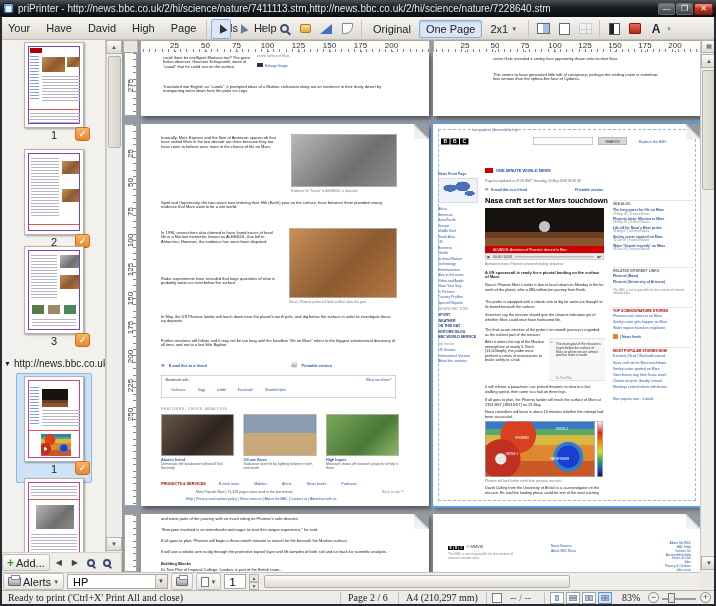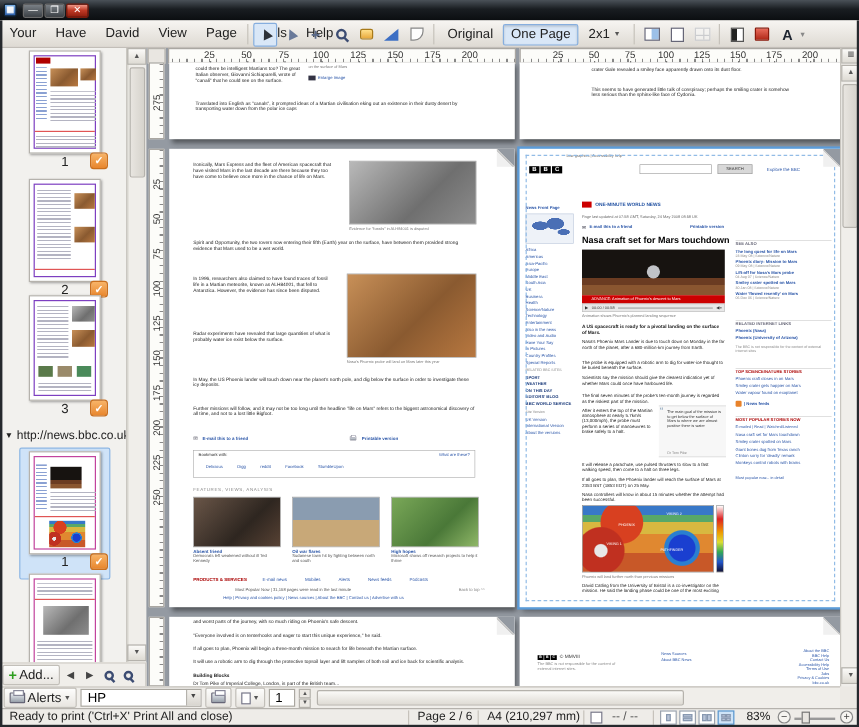--- a/index.html
+++ b/index.html
@@ -143,47 +143,48 @@
   .carr{width:12px;height:13px;background:linear-gradient(#f4f2ee,#d8d5cf);border-left:1px solid #b5b2ac;
         font-size:6px;color:#444;text-align:center;line-height:13px;}
   .hscroll{left:262px;top:572px;width:438px;height:18px;background:#f0eeea;border-top:1px solid #c8c5bf;}
   .hthumb{position:absolute;left:2px;top:2px;width:306px;height:13px;background:linear-gradient(#fbfaf8,#dedbd4);
           border:1px solid #b5b2ac;border-radius:2px;}
   .vscroll{left:700px;top:40px;width:16px;height:532px;background:#f0eeea;border-left:1px solid #c8c5bf;}
 
   
   .statusbar{left:0;top:590px;width:716px;height:14px;background:#eeece8;border-top:1px solid #b5b2ad;
              font-size:10px;color:#222;}
-  .st{position:absolute;top:1px;font-size:10px;white-space:nowrap;}
+  .st{position:absolute;top:1px;font-size:10px;white-space:nowrap;font-family:Liberation Serif, serif;}
   .ssep{position:absolute;top:1px;width:1px;height:12px;background:#c6c2bb;}
   .vi{position:absolute;top:1px;width:14px;height:12px;border:1px solid #9aa2ae;background:#fff;}
   .vi i{position:absolute;background:#b8c4d8;border:1px solid #8898b0;}
   .vi.act{background:#cfe4f8;border-color:#5a96cc;}
   .zbtn{position:absolute;top:1px;width:11px;height:11px;border:1px solid #888;border-radius:50%;
         font-size:9px;line-height:9px;text-align:center;color:#444;background:#f6f4f0;}
   .winedge{background:#26292d;}
 </style>
 </head>
 <body>
 
 <div id="win">
 
   <div class="abs titlebar">
     <span class="appicon">▦</span>
+    <span class="titletext">priPrinter - http://news.bbc.co.uk/2/hi/science/nature/7411113.stm,http://news.bbc.co.uk/2/hi/science/nature/7228640.stm</span>
     <span class="tbbtn">—</span>
     <span class="tbbtn">❐</span>
     <span class="tbbtn close">✕</span>
   </div>
 
   <div class="abs menubar">
     <span style="display:flex">
         <span class="menuitem">Your</span>
         <span class="menuitem">Have</span>
         <span class="menuitem">David</span>
-        <span class="menuitem">View</span>
+        <span class="menuitem">High</span>
         <span class="menuitem">Page</span>
         <span class="menuitem">Tools</span>
         <span class="menuitem">Help</span>
       </span>
   </div>
   <div class="tools">
     <span class="sep"></span>
     <span class="tbtn on">
         <span class="cur">▶</span>
       </span>

